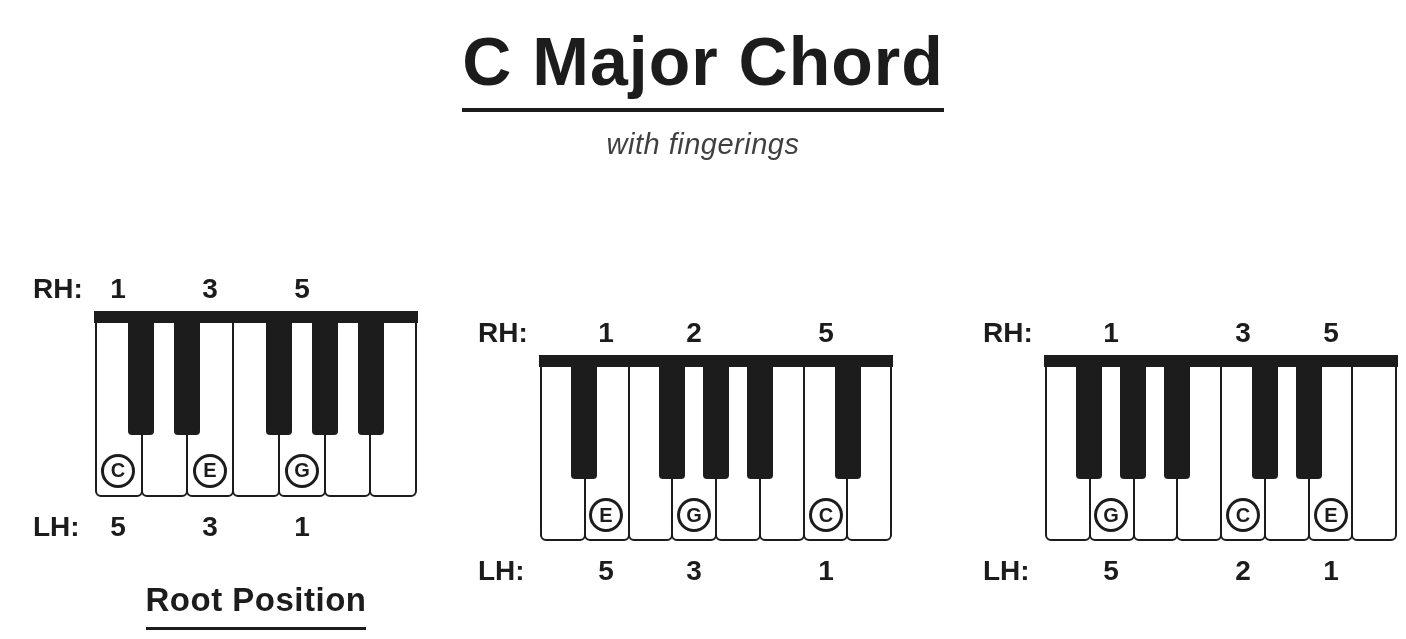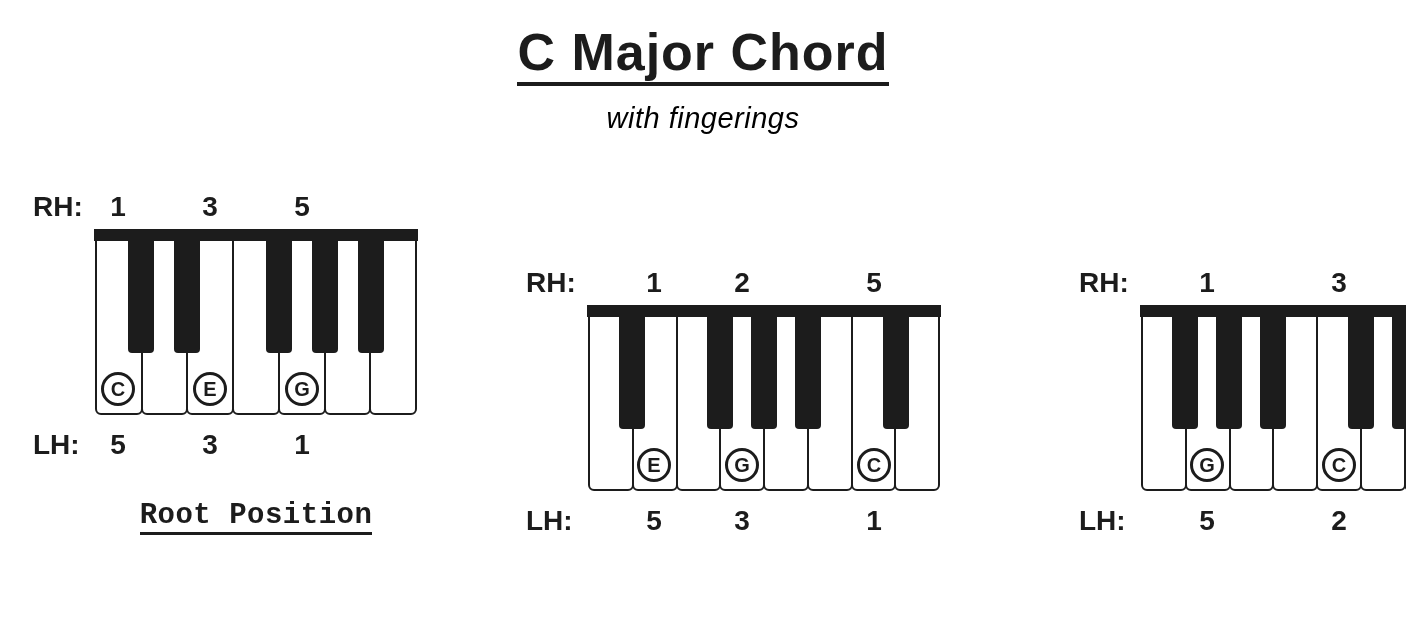--- a/index.html
+++ b/index.html
@@ -12,42 +12,41 @@
     overflow: hidden;
     color: var(--ink);
     font-family: "Liberation Sans", sans-serif;
   }
 
   
   .header { text-align: center; padding-top: 24px; }
   .title { margin: 0; }
   .title-text {
     display: inline-block;
-    font-size: 52px;
+    font-size: 68px;
     font-weight: 700;
     letter-spacing: 1px;
     line-height: 1.1;
     border-bottom: 4px solid currentColor;
-    padding-bottom: 1px;
+    padding-bottom: 9px;
   }
   .subtitle {
     margin-top: 16px;
     font-size: 29px;
     font-style: italic;
     letter-spacing: 0.5px;
-    color: #000000;
+    color: #404040;
   }
 
   
   .diagrams {
     display: flex;
-    align-items: flex-end;
+    align-items: center;
     padding-left: 95px;
-    margin-top: 56px;
-    gap: 48px;
+    margin-top: 112px;
   }
   .diagram { position: relative; flex: 0 0 auto; }
   .diagram:nth-child(2) { margin-left: 123px; }
   .diagram:nth-child(3) { margin-left: 153px; }
 
   
   .finger-row { position: relative; height: 30px; }
   .finger-row.rh { margin-bottom: 8px; }
   .finger-row.lh { margin-top: 14px; }
   .hand-label {
@@ -87,24 +86,23 @@
     transform: translateX(-50%);
     display: flex; align-items: center; justify-content: center;
     font-size: 20px; font-weight: 700;
     z-index: 4;
   }
 
   
   .caption { text-align: center; margin-top: 40px; }
   .caption-text {
     display: inline-block;
-    font-size: 29px; font-weight: 700; letter-spacing: 0.5px;
+    font-size: 33px; font-weight: 700; letter-spacing: 0.5px;
     border-bottom: 3px solid currentColor;
-    padding-bottom: 0;
-    font-family: Liberation Mono, monospace;
+    padding-bottom: 8px;
   }
 </style>
 </head>
 <body>
 
 <div class="page">
   <div class="header">
     <h1 class="title"><span class="title-text">C Major Chord</span></h1>
     <div class="subtitle">with fingerings</div>
   </div>

